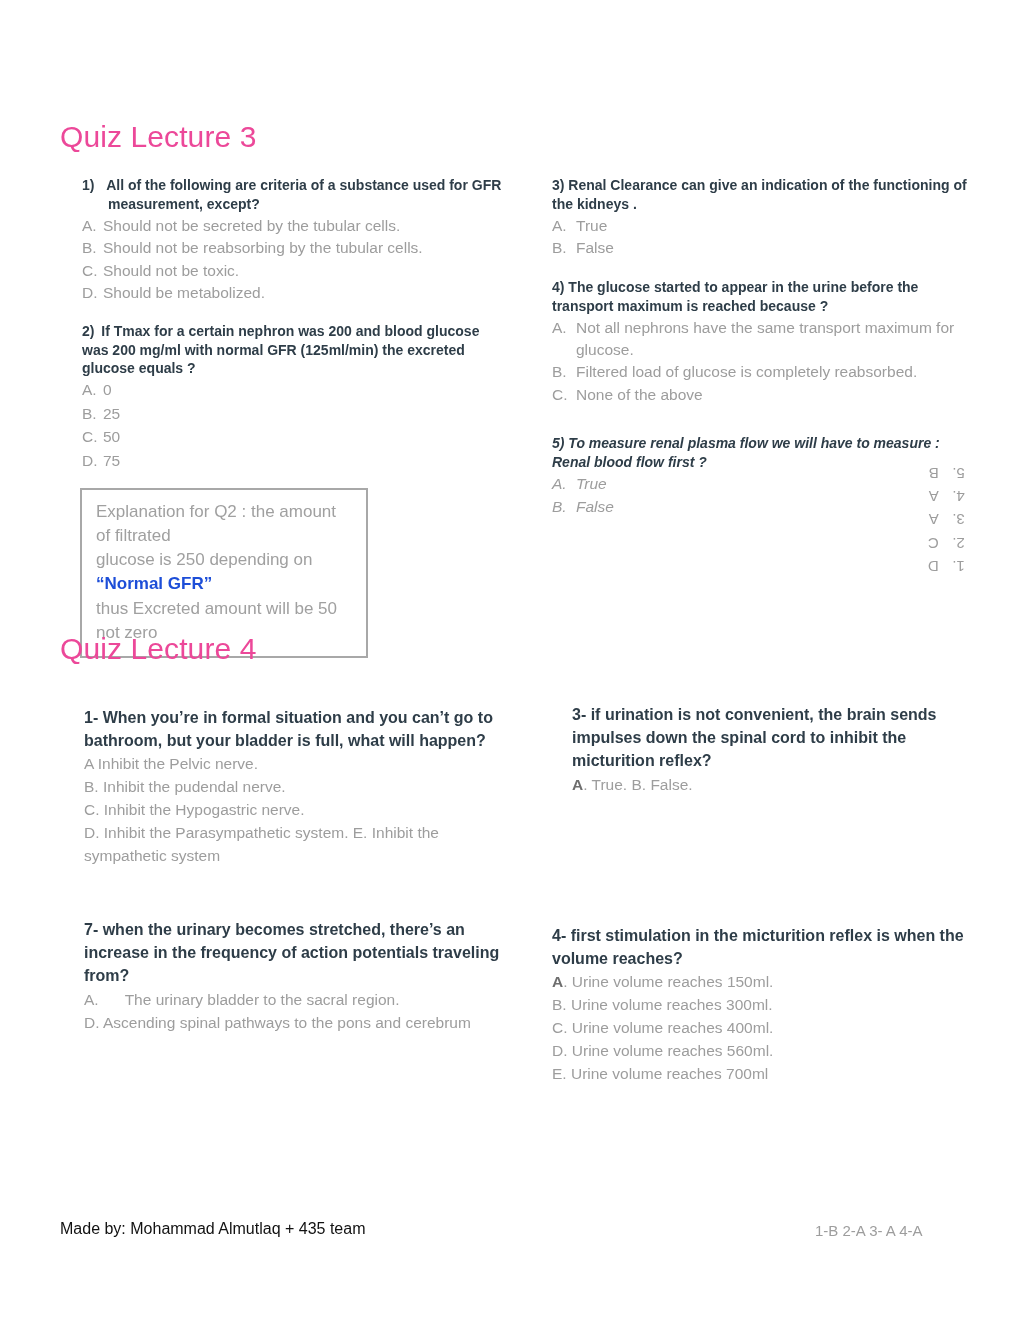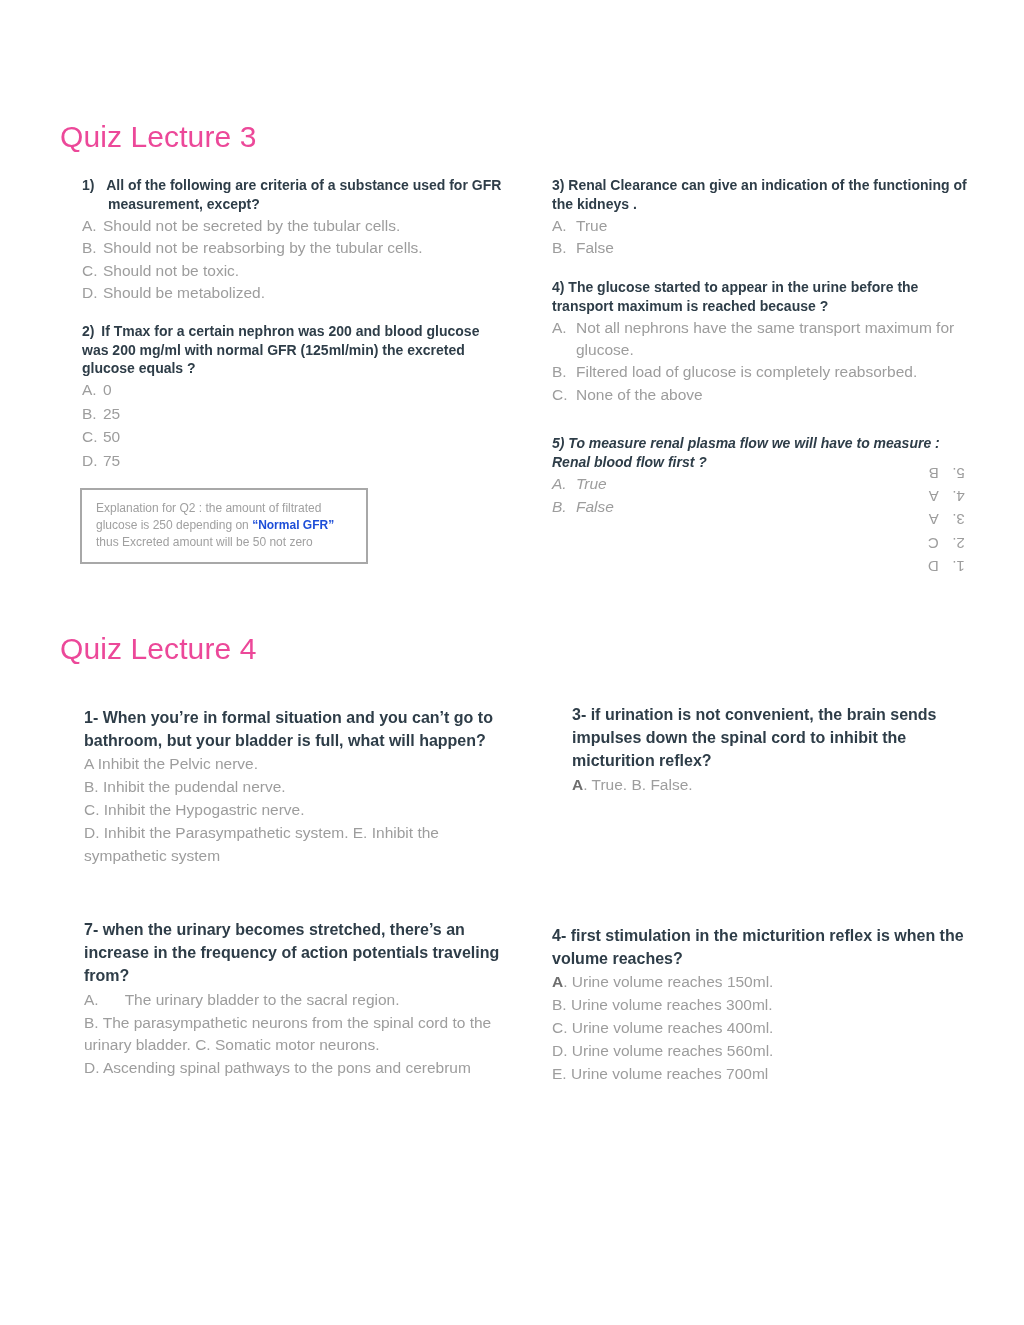--- a/index.html
+++ b/index.html
@@ -88,21 +88,21 @@
     left: 80px;
     top: 488px;
     width: 288px;
     padding: 10px 12px 11px 14px;
     border: 2px solid #a8a8a8;
     box-sizing: border-box;
     background: #ffffff;
   }
   #explanation-box .exp-line {
     color: #a0a0a0;
-    font-size: 12px;
+    font-size: 17px;
     line-height: 1.42;
   }
   .red {
     color: #1d4ed8;
     font-weight: bold;
   }
 
   
   #q3-right { left: 552px; top: 176px; width: 425px; }
   #q3-q3 { margin-bottom: 0; }
@@ -329,21 +329,20 @@
     <div class="opt-plain">B. Inhibit the pudendal nerve.</div>
     <div class="opt-plain">C. Inhibit the Hypogastric nerve.</div>
     <div class="opt-plain">D. Inhibit the Parasympathetic system. E. Inhibit the sympathetic system</div>
   </div>
 
   <div class="col" id="q4-left-2">
     <div class="qtext">7- when the urinary becomes stretched, there’s an increase in the frequency of action potentials traveling from?</div>
     <div class="opt-plain indent-a">
       <span>A.</span><span class="sp"></span><span>The urinary bladder to the sacral region.</span>
     </div>
-    <div class="opt-plain">B. The parasympathetic neurons from the spinal cord to the urinary bladder. C. Somatic motor neurons.</div>
     <div class="opt-plain">D. Ascending spinal pathways to the pons and cerebrum</div>
   </div>
 
   <div class="col" id="q4-right-1">
     <div class="qtext">3- if urination is not convenient, the brain sends impulses down the spinal cord to inhibit the micturition reflex?</div>
     <div class="opt-plain">
       <span class="strong-letter">A</span><span>. True. B. False.</span>
     </div>
   </div>
 
@@ -351,14 +350,18 @@
     <div class="qtext">4- first stimulation in the micturition reflex is when the volume reaches?</div>
     <div class="opt-plain">
       <span class="strong-letter">A</span><span>. Urine volume reaches 150ml.</span>
     </div>
     <div class="opt-plain">B. Urine volume reaches 300ml.</div>
     <div class="opt-plain">C. Urine volume reaches 400ml.</div>
     <div class="opt-plain">D. Urine volume reaches 560ml.</div>
     <div class="opt-plain">E. Urine volume reaches 700ml</div>
   </div>
 
+  <div id="footer">
+    <div id="footer-credit">Made by: Mohammad Almutlaq + 435 team</div>
+    <div id="footer-answers">1-B 2-A 3- A 4-A</div>
+  </div>
 
 </div>
 
 </body></html>

